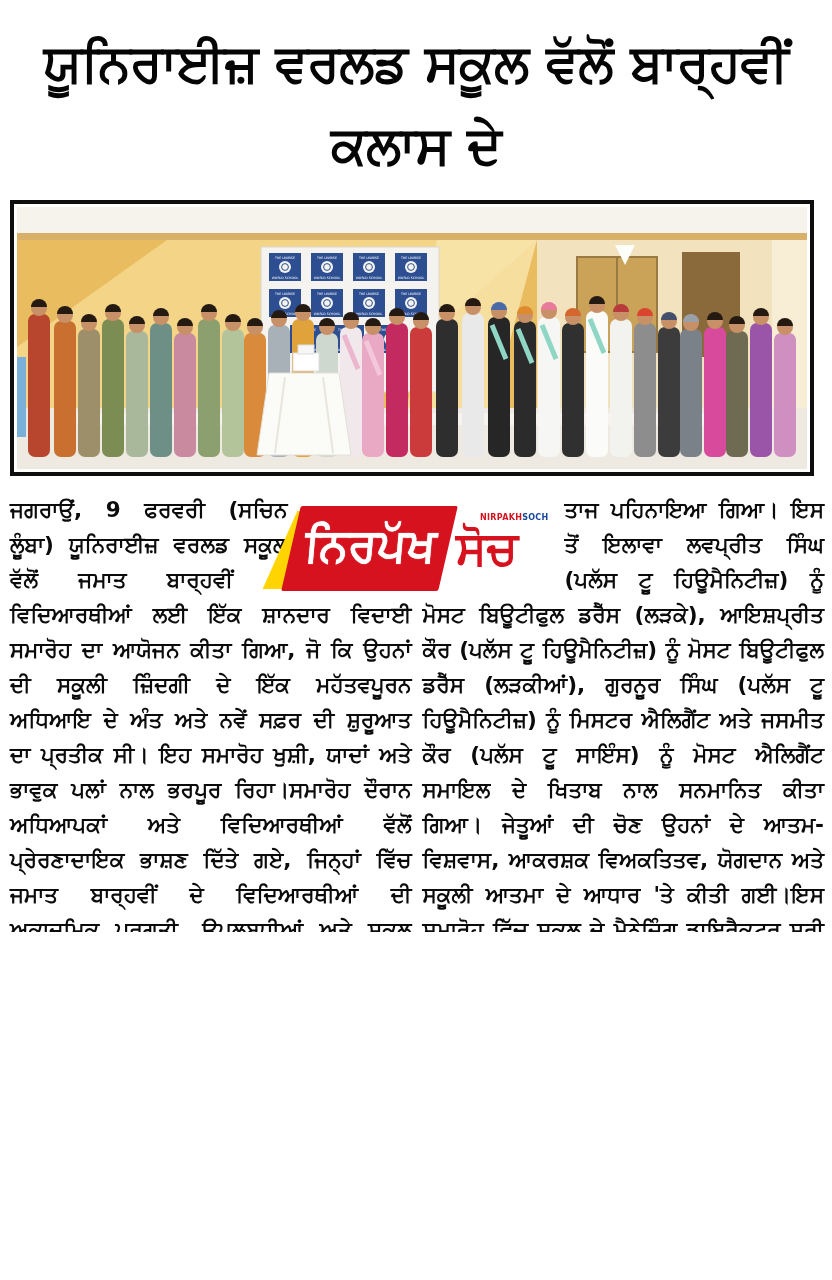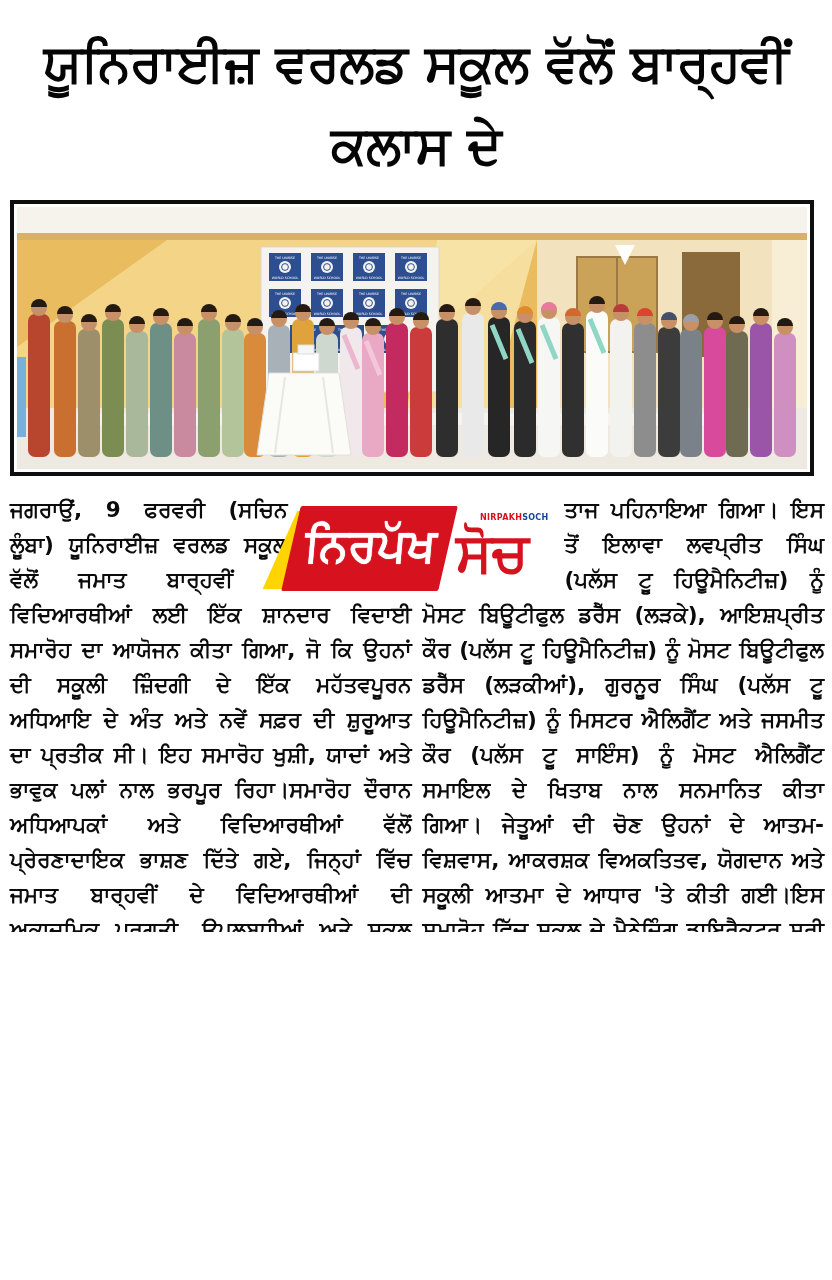--- a/index.html
+++ b/index.html
@@ -20,21 +20,21 @@
   .dateline{font-weight:800;}
   
   .logo{position:absolute;left:280px;top:503px;width:258px;height:94px;z-index:5;}
   .logo-yellow{position:absolute;left:0;top:8px;width:44px;height:78px;
                background:#ffd400;transform:skewX(-24deg);}
   .logo-red{position:absolute;left:11px;top:3px;width:157px;height:85px;
             background:#d5121e;transform:skewX(-13deg);border-radius:2px;}
   .logo-w1{position:absolute;left:13px;top:15px;width:155px;text-align:center;
            font-size:46px;font-weight:900;color:#ffffff;transform:skewX(-5deg);
            text-shadow:0 0 1px #fff;}
-  .logo-w2{position:absolute;left:176px;top:18px;font-size:54px;font-weight:900;
+  .logo-w2{position:absolute;left:176px;top:18px;font-size:46px;font-weight:900;
            color:#d5121e;}
   .logo-small{position:absolute;left:200px;top:10px;font-size:8px;font-weight:800;
               letter-spacing:.3px;white-space:nowrap;}
   .logo-small .r{color:#d5121e;margin-top:16px;} .logo-small .b{color:#16469b;text-align:center;}
 </style>
 </head>
 <body>
 
 <div class="page">
 

